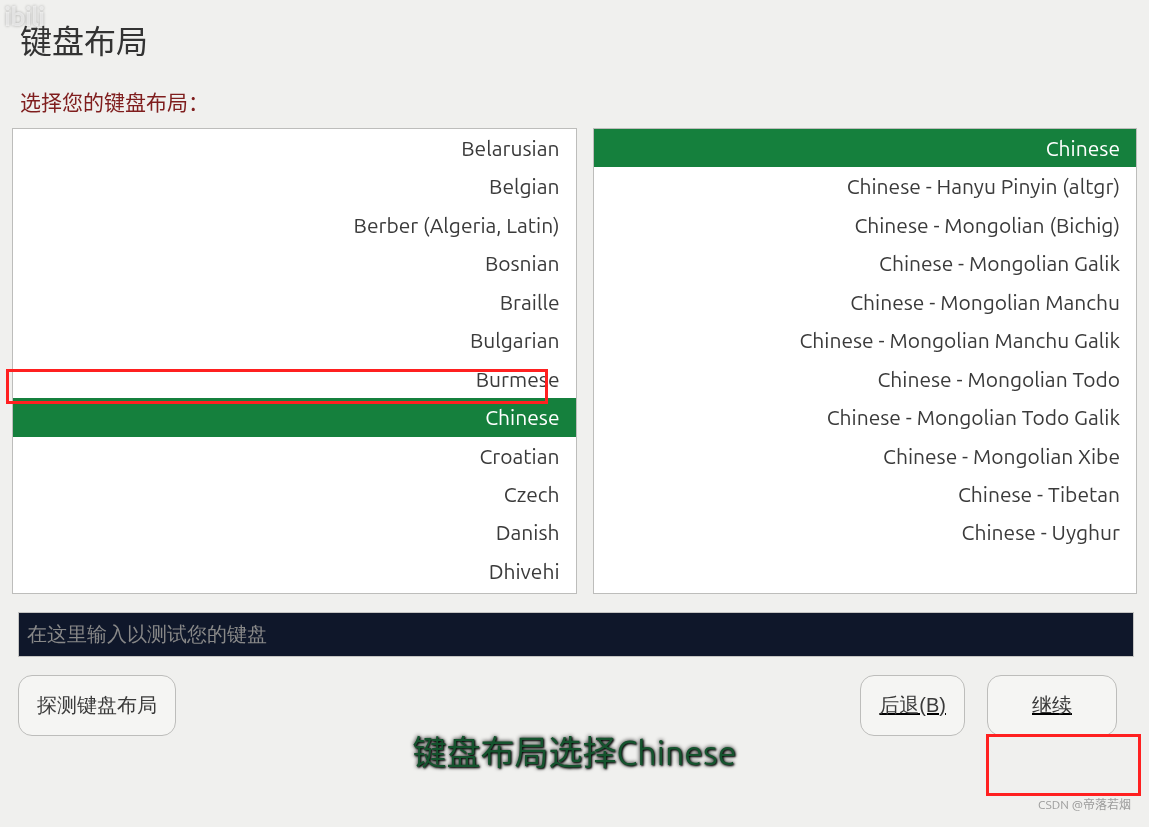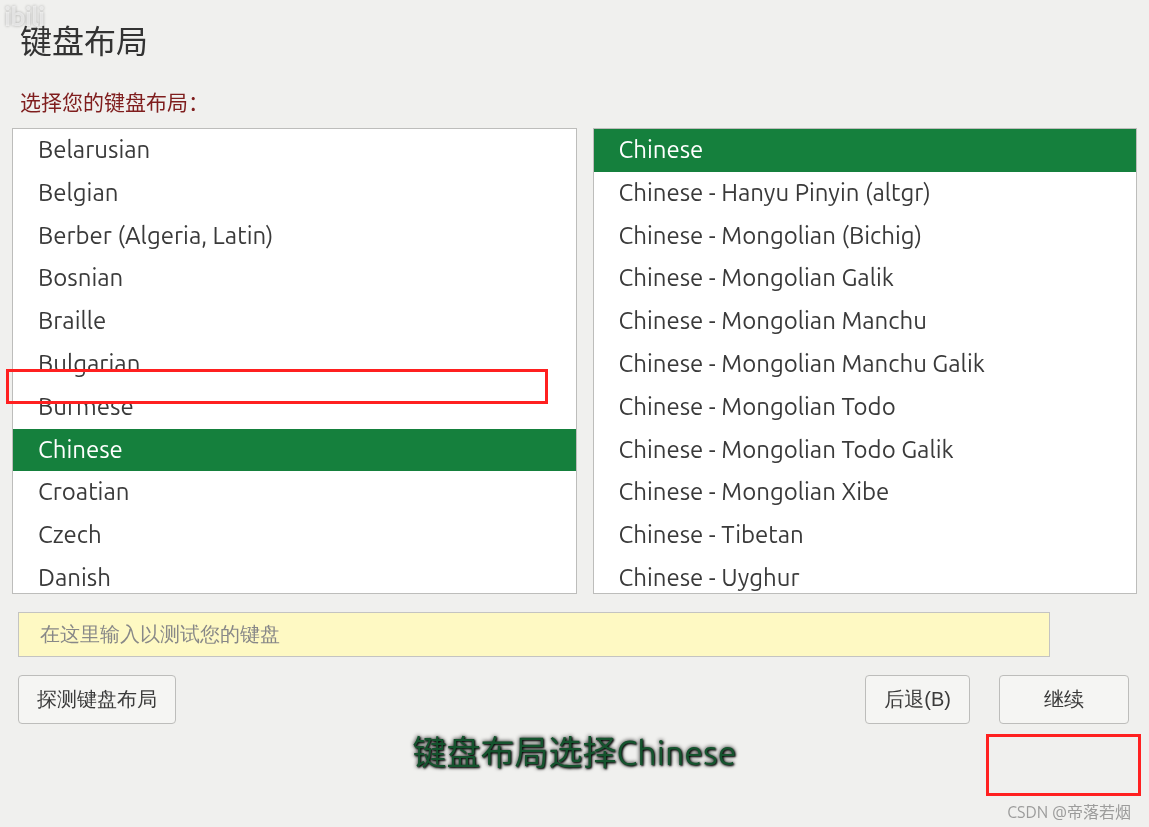--- a/index.html
+++ b/index.html
@@ -37,64 +37,65 @@
     border: 1px solid #bdbdbb;
     background: #fff;
     height: 466px;
     overflow: hidden;
     flex: 1;
     position: relative;
   }
   .listbox.left { flex-basis: 560px; }
   .listbox.right { flex-basis: 540px; }
   .list-item {
-    padding: 4px 25px;
-    font-size: 24px;
+    padding: 4px 16px;
+    font-size: 21px;
     color: #3a3a3a;
     line-height: 1.45;
     cursor: pointer;
+    text-align: right;
   }
   .list-item.selected {
     background: #15803d;
     color: #fff;
   }
   .highlight-box {
     position: absolute;
     border: 3px solid #ff2020;
     background: transparent;
     pointer-events: none;
   }
   .hl-chinese { left: 6px; top: 369px; width: 542px; height: 35px; }
   .hl-continue { left: 986px; top: 734px; width: 155px; height: 62px; }
   .test-input {
-    width: 1032px;
+    width: 1116px;
     margin: 8px 6px 12px 6px;
-    padding: 10px 21px;
+    padding: 10px 8px;
     font-size: 20px;
     border: 1px solid #c4c4c2;
-    background: #fef9c3;
+    background: #0f172a;
     color: #888;
   }
   .test-input::placeholder { color: #888; }
   .bottom-row {
     display: flex;
     align-items: center;
     margin: 6px 6px 0 6px;
   }
   .btn {
     border: 1px solid #bdbdbb;
     background: #f5f5f3;
     color: #3a3a3a;
     font-size: 20px;
-    padding: 10px 18px;
+    padding: 16px 18px;
     cursor: pointer;
-    border-radius: 4px;
+    border-radius: 14px;
   }
   .spacer { flex: 1; }
-  .nav-btns { display: flex; gap: 29px; margin-right: 2px; }
+  .nav-btns { display: flex; gap: 22px; margin-right: 14px; text-decoration: underline; }
   .caption-overlay {
     position: absolute;
     left: 50%;
     transform: translateX(-50%);
     top: 726px;
     font-size: 34px;
     color: #14532d;
     text-shadow: 0 0 4px #000, 1px 1px 2px #000;
     white-space: nowrap;
     pointer-events: none;
@@ -104,23 +105,23 @@
     top: 2px; left: 4px;
     color: rgba(255,255,255,0.6);
     font-size: 26px;
     font-weight: bold;
     text-shadow: 0 0 3px rgba(0,0,0,0.3);
     letter-spacing: -1px;
     text-align: center;
   }
   .watermark-br {
     position: absolute;
-    bottom: 4px; right: 18px;
+    bottom: 15px; right: 18px;
     color: rgba(120,120,120,0.7);
-    font-size: 16px;
+    font-size: 12px;
   }
 </style>
 </head>
 <body>
 
 <div class="window">
   <div class="watermark-tl">ibili</div>
 
   <h1 class="page-title">键盘布局</h1>
 

